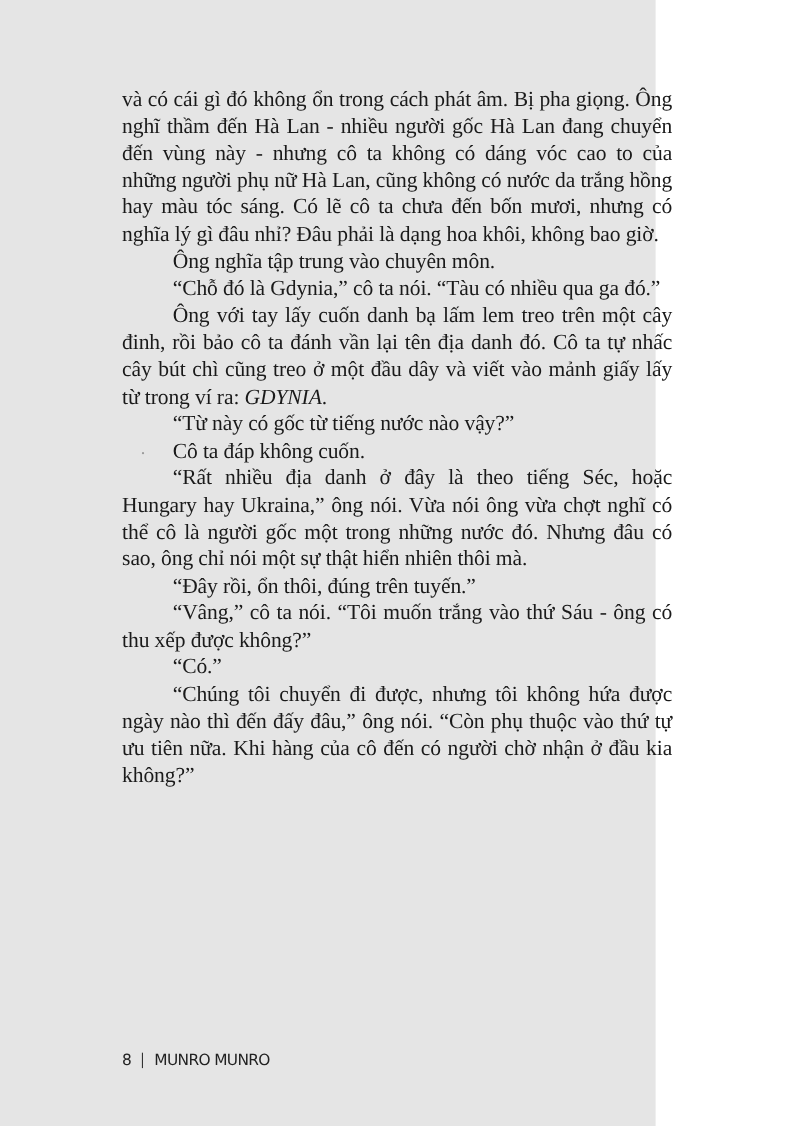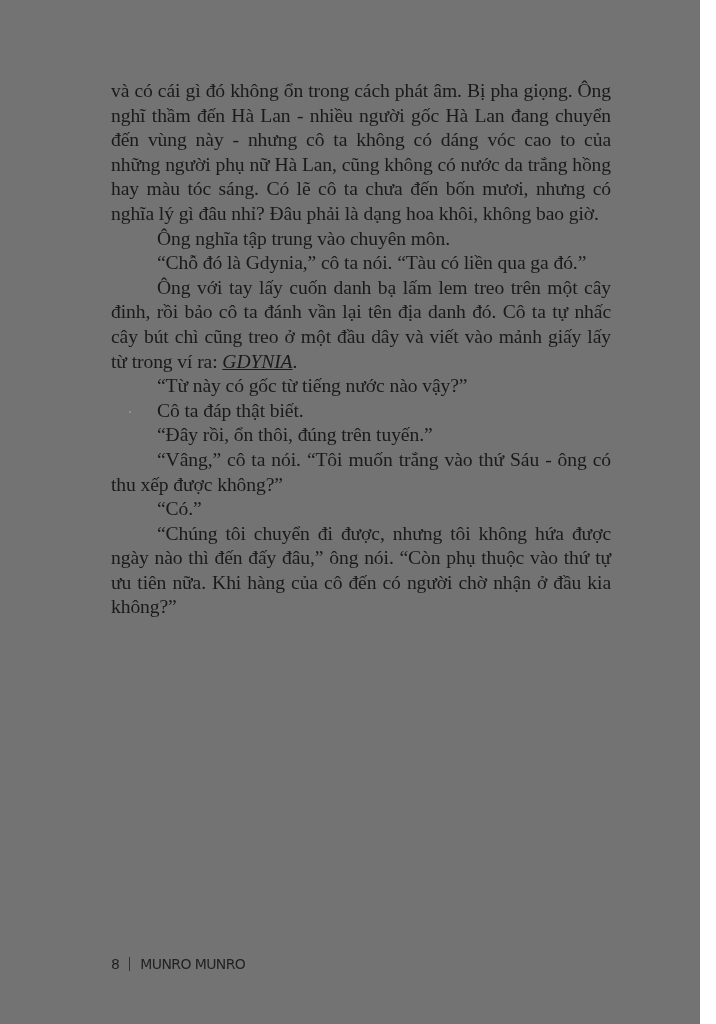--- a/index.html
+++ b/index.html
@@ -10,23 +10,23 @@
     body {
       width: 716px;
       height: 1024px;
       position: relative;
       overflow: hidden;
       color: #1a1a1a;
     }
     .page {
       position: absolute;
       left: 0; top: 0;
-      width: 700px;
+      width: 596px;
       height: 1024px;
-      background: #737373;
+      background: #e5e5e5;
     }
     .text-block {
       position: absolute;
       left: 111px;
       top: 79px;
       width: 500px;
       font-family: "Liberation Serif", "DejaVu Serif", serif;
       font-size: 19.6px;
       line-height: 24.6px;
       text-align: justify;
@@ -34,21 +34,20 @@
     }
     .para {
       margin: 0;
       padding: 0;
     }
     .para.indent {
       text-indent: 46px;
     }
     .em {
       font-style: italic;
-      text-decoration: underline;
     }
     .footer {
       position: absolute;
       left: 111px;
       top: 956px;
       font-family: "DejaVu Sans", "Liberation Sans", sans-serif;
       font-size: 14px;
       letter-spacing: -0.6px;
       color: #222;
       display: flex;
@@ -68,24 +67,25 @@
       border-radius: 1px;
     }
   </style>
 </head>
 <body>
 
 <div class="page">
   <div class="text-block">
     <p class="para">và có cái gì đó không ổn trong cách phát âm. Bị pha giọng. Ông nghĩ thầm đến Hà Lan - nhiều người gốc Hà Lan đang chuyển đến vùng này - nhưng cô ta không có dáng vóc cao to của những người phụ nữ Hà Lan, cũng không có nước da trắng hồng hay màu tóc sáng. Có lẽ cô ta chưa đến bốn mươi, nhưng có nghĩa lý gì đâu nhỉ? Đâu phải là dạng hoa khôi, không bao giờ.</p>
     <p class="para indent">Ông nghĩa tập trung vào chuyên môn.</p>
-    <p class="para indent">“Chỗ đó là Gdynia,” cô ta nói. “Tàu có liền qua ga đó.”</p>
+    <p class="para indent">“Chỗ đó là Gdynia,” cô ta nói. “Tàu có nhiều qua ga đó.”</p>
     <p class="para indent"><span>Ông với tay lấy cuốn danh bạ lấm lem treo trên một cây đinh, rồi bảo cô ta đánh vần lại tên địa danh đó. Cô ta tự nhấc cây bút chì cũng treo ở một đầu dây và viết vào mảnh giấy lấy từ trong ví ra: </span><span class="em">GDYNIA</span><span>.</span></p>
     <p class="para indent">“Từ này có gốc từ tiếng nước nào vậy?”</p>
-    <p class="para indent">Cô ta đáp thật biết.</p>
+    <p class="para indent">Cô ta đáp không cuốn.</p>
+    <p class="para indent">“Rất nhiều địa danh ở đây là theo tiếng Séc, hoặc Hungary hay Ukraina,” ông nói. Vừa nói ông vừa chợt nghĩ có thể cô là người gốc một trong những nước đó. Nhưng đâu có sao, ông chỉ nói một sự thật hiển nhiên thôi mà.</p>
     <p class="para indent">“Đây rồi, ổn thôi, đúng trên tuyến.”</p>
     <p class="para indent">“Vâng,” cô ta nói. “Tôi muốn trắng vào thứ Sáu - ông có thu xếp được không?”</p>
     <p class="para indent">“Có.”</p>
     <p class="para indent">“Chúng tôi chuyển đi được, nhưng tôi không hứa được ngày nào thì đến đấy đâu,” ông nói. “Còn phụ thuộc vào thứ tự ưu tiên nữa. Khi hàng của cô đến có người chờ nhận ở đầu kia không?”</p>
   </div>
 
   <div class="speck" style="left:129px; top:411px;"></div>
 
   <div class="footer">
     <span>8</span>

